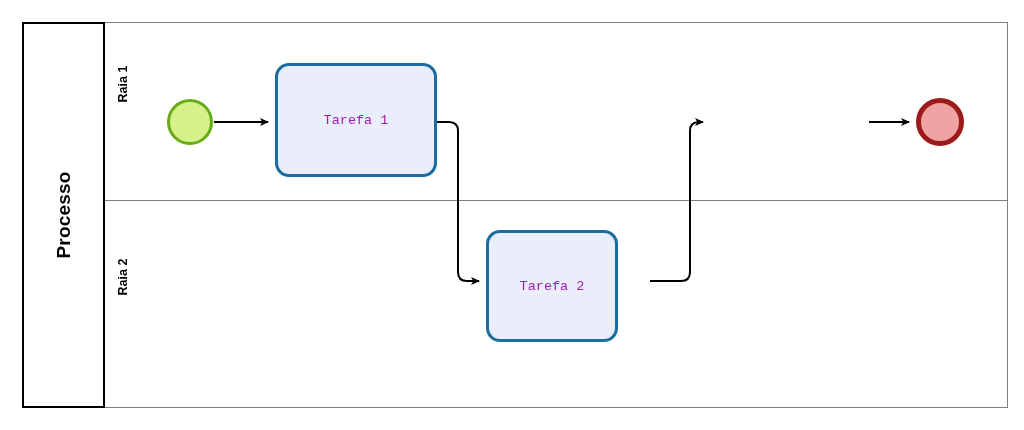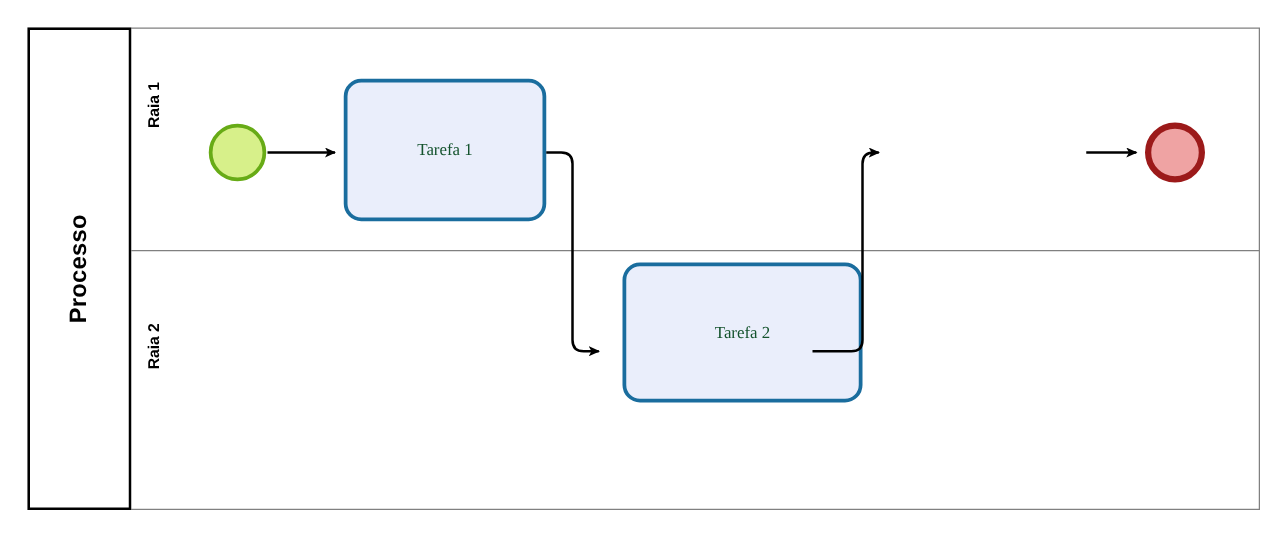--- a/index.html
+++ b/index.html
@@ -122,26 +122,26 @@
     background: #eaeefb;
     border: 3px solid #1a6d9e;
     border-radius: 14px;
     display: flex;
     align-items: center;
     justify-content: center;
   }
 
   .task-label {
     font-size: 13.5px;
-    color: #14532d;
-    font-family: Liberation Serif, serif;
+    color: #a21caf;
+    font-family: Liberation Mono, monospace;
   }
 
   #task-tarefa-1 { left: 275px; top: 63px; width: 162px; height: 114px; }
-  #task-tarefa-2 { left: 486px; top: 210px; width: 192px; height: 112px; margin-left: 12px; }
+  #task-tarefa-2 { left: 486px; top: 230px; width: 132px; height: 112px; }
   #task-tarefa-3 { left: 710px; top: 63px; width: 159px; height: 114px; }
 
   
   #flows {
     position: absolute;
     left: 0;
     top: 0;
     width: 1024px;
     height: 430px;
     pointer-events: none;

